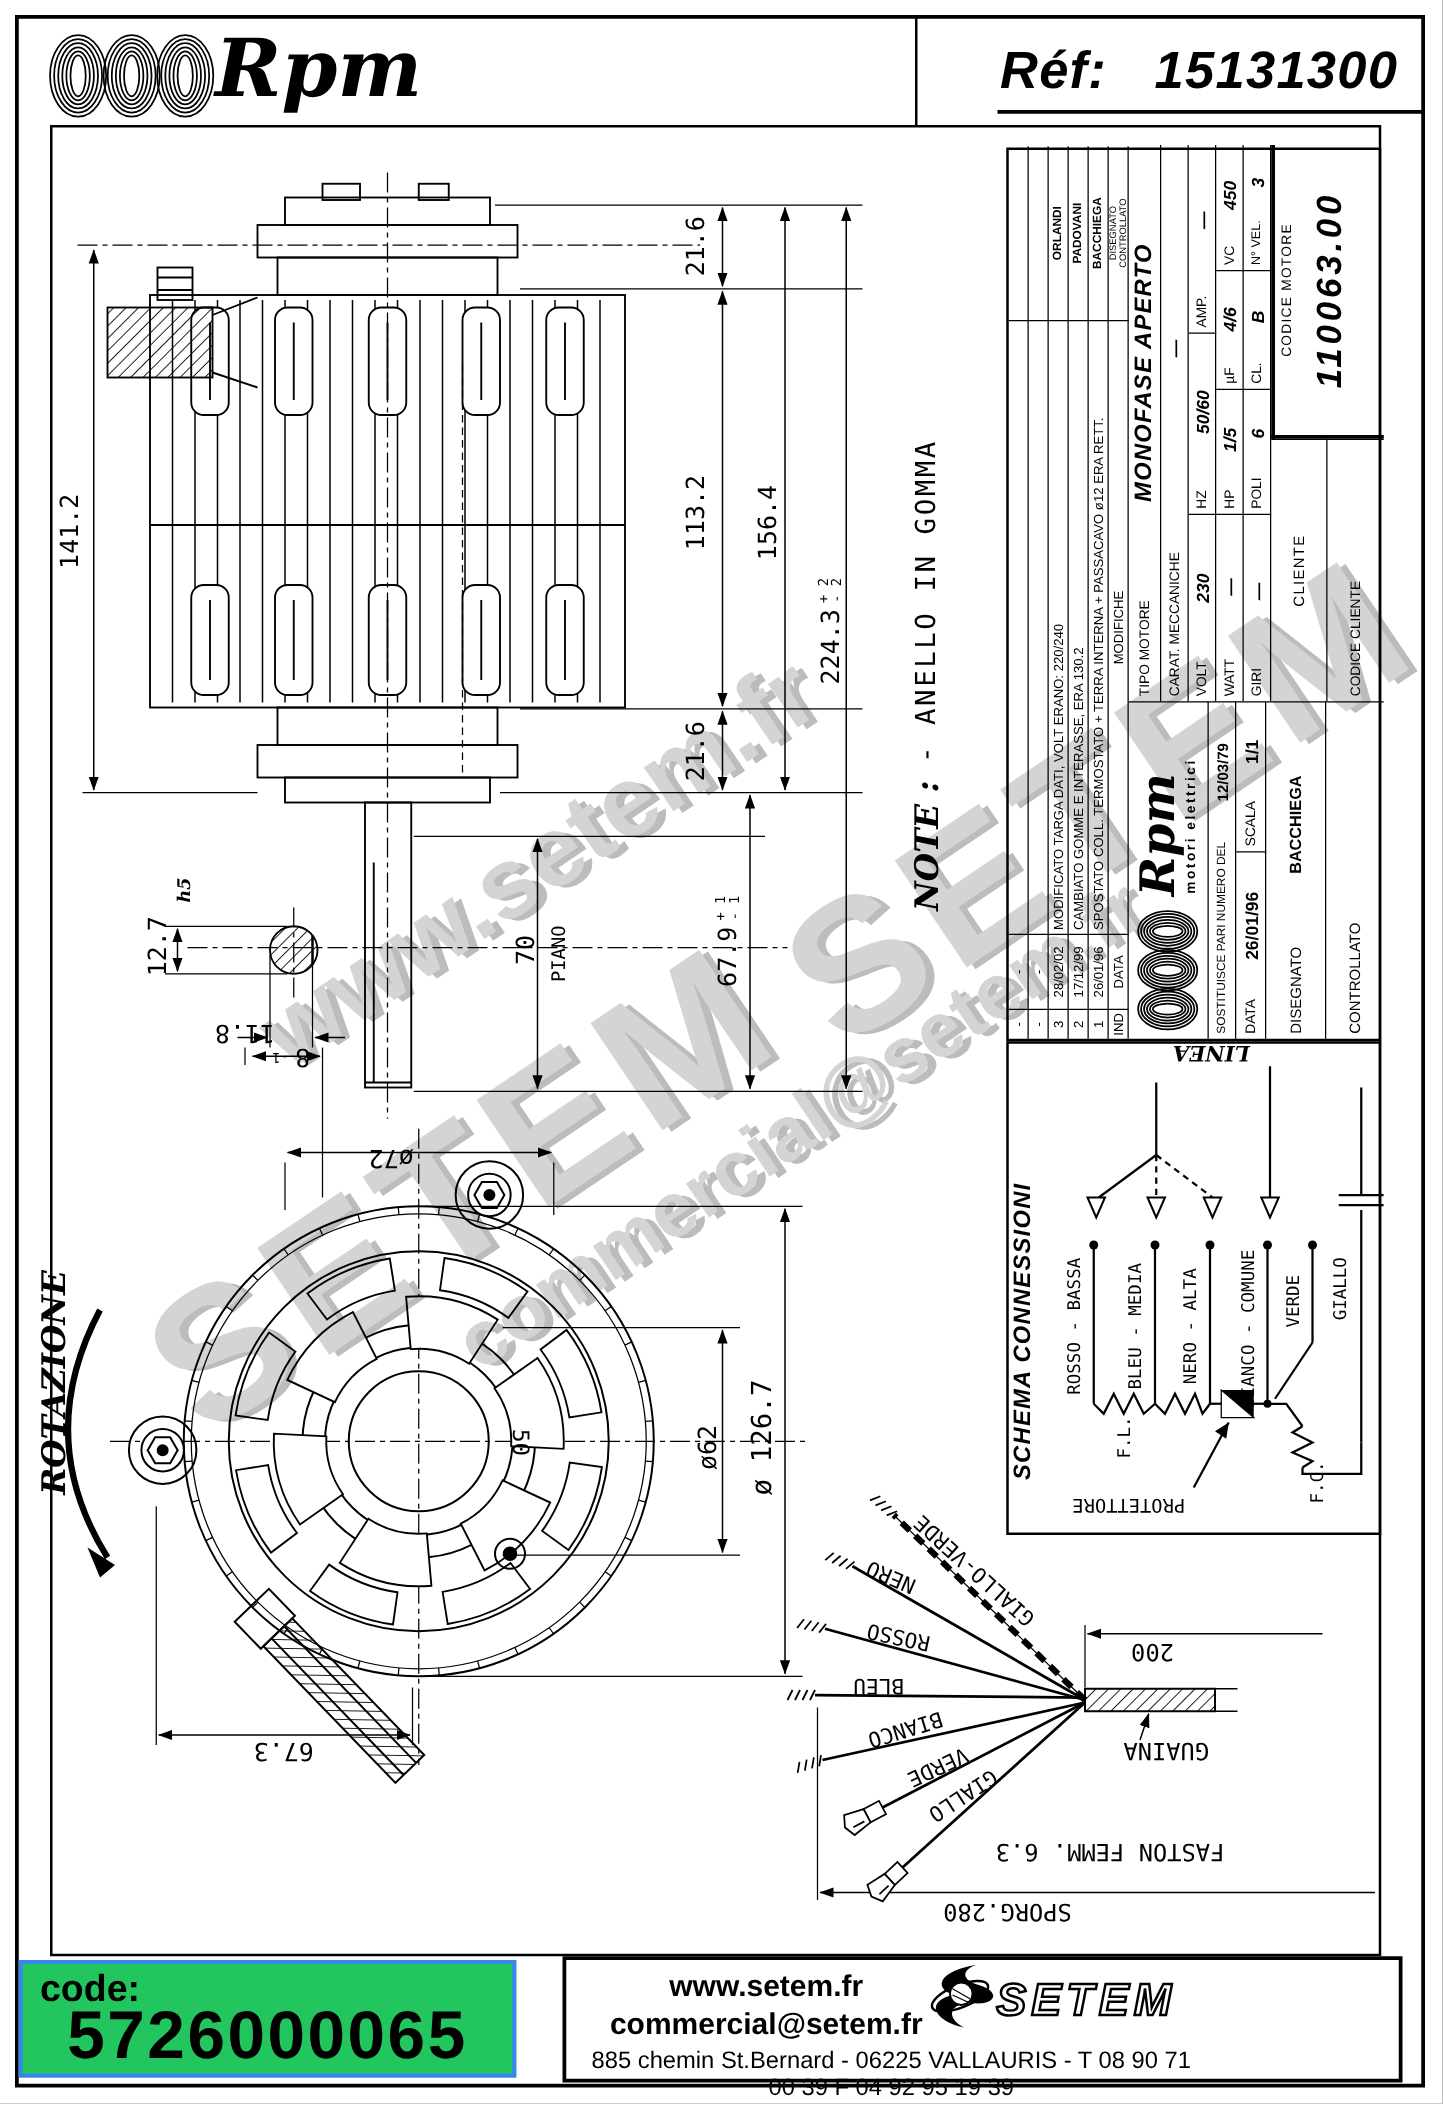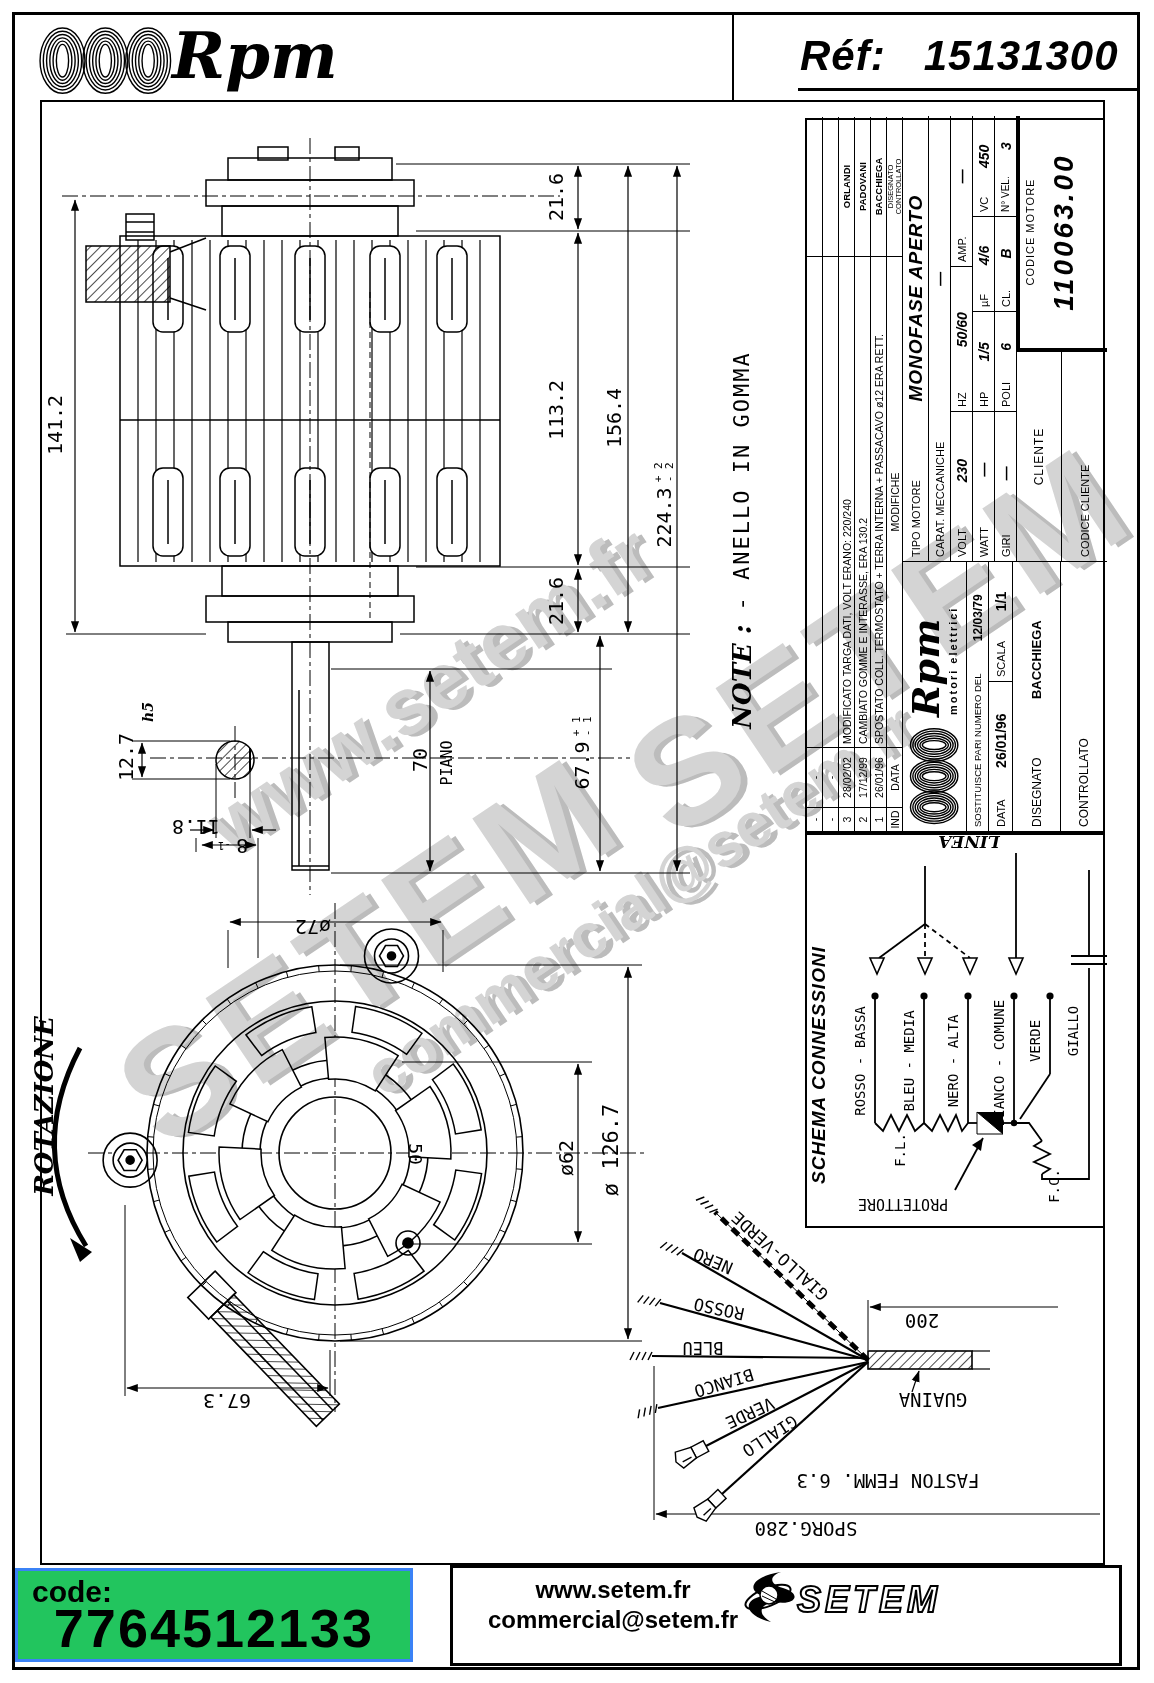--- a/index.html
+++ b/index.html
@@ -663,28 +663,29 @@
   <div class="lbl r180" style="left:788px;top:1471px;width:200px;height:20px;font-size:19px">FASTON FEMM. 6.3</div>
   <div class="lbl r180" style="left:736px;top:1519px;width:140px;height:20px;font-size:19px">SPORG.280</div>
 
   <div class="wm" style="left:430px;top:690px;font-size:80px">www.setem.fr</div>
   <div class="wm" style="left:370px;top:950px;font-size:150px;letter-spacing:10px">SETEM</div>
   <div class="wm" style="left:880px;top:640px;font-size:150px;letter-spacing:10px">SETEM</div>
   <div class="wm" style="left:640px;top:900px;font-size:62px">commercial@setem.fr</div>
 
   <div class="codebox">
     <div style="position:absolute;left:14px;top:4px;font-size:30px;font-weight:bold">code:</div>
-    <div style="position:absolute;left:0;top:26px;width:100%;text-align:center;font-size:54px;font-weight:bold;letter-spacing:2px">7764512133</div>
+    <div style="position:absolute;left:0;top:26px;width:100%;text-align:center;font-size:54px;font-weight:bold;letter-spacing:2px">5726000065</div>
   </div>
   <div class="rightbox">
     <div style="position:absolute;left:5px;top:8px;width:310px;text-align:center;font-size:24px;font-weight:bold">www.setem.fr</div>
     <div style="position:absolute;left:5px;top:38px;width:310px;text-align:center;font-size:24px;font-weight:bold">commercial@setem.fr</div>
     <svg width="210" height="64" viewBox="0 0 210 64" style="left:282px;top:0">
       <path d="M46 4 C18 8 10 22 28 28 C6 32 10 48 36 54 C22 46 24 36 40 34 C60 38 68 26 48 20 C34 16 34 8 46 4 Z" fill="#000"></path>
       <ellipse cx="33" cy="29" rx="24" ry="9" fill="none" stroke="#000" stroke-width="2" transform="rotate(-22 33 29)"></ellipse>
       <circle cx="34" cy="27" r="9" fill="#fff" stroke="#000" stroke-width="1.5"></circle>
       <line x1="27" y1="23" x2="41" y2="31" stroke="#000"></line>
         <line x1="27" y1="28" x2="40" y2="34" stroke="#000"></line>
       <text x="62" y="44" font-family="Liberation Sans, sans-serif" font-size="36" font-weight="bold" font-style="italic" letter-spacing="4" fill="#fff" stroke="#000" stroke-width="2">SETEM</text>
     </svg>
+    <div style="position:absolute;left:10px;top:70px;width:500px;text-align:center;font-size:19px">885 chemin St.Bernard  -  06225 VALLAURIS  -  T 08 90 71 00 39   F 04 92 95 19 39</div>
   </div>
 
 </div>
 
 </body></html>

